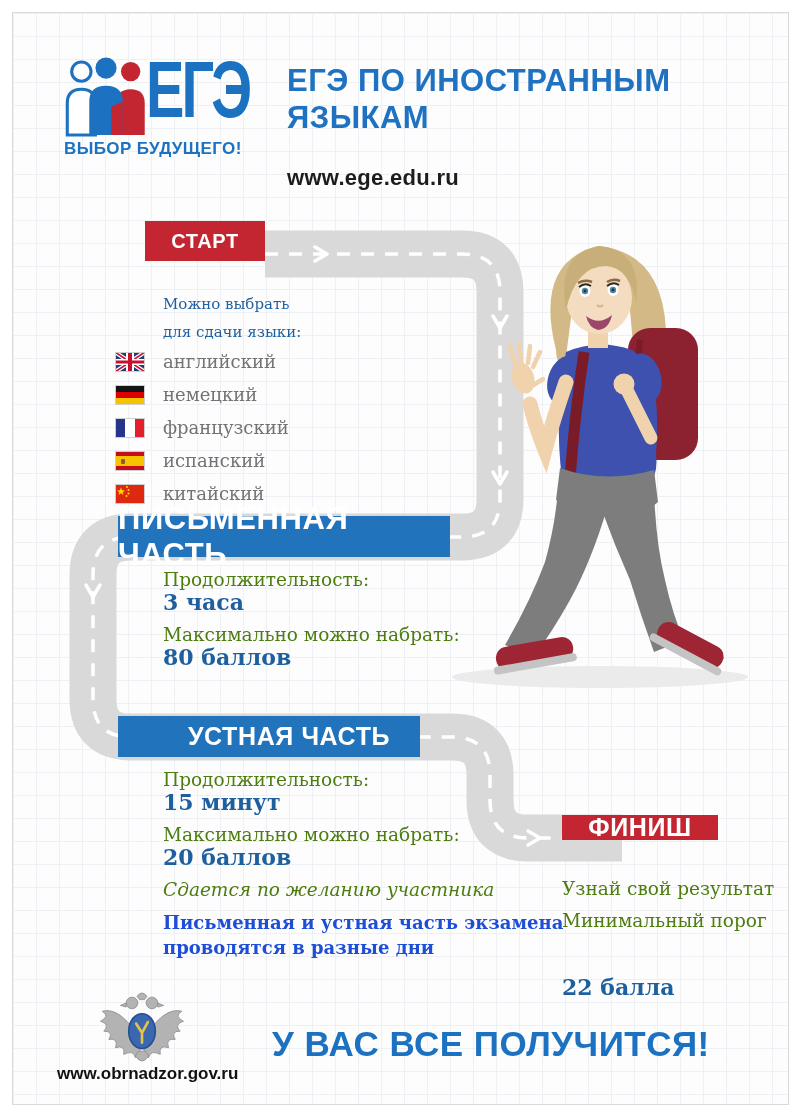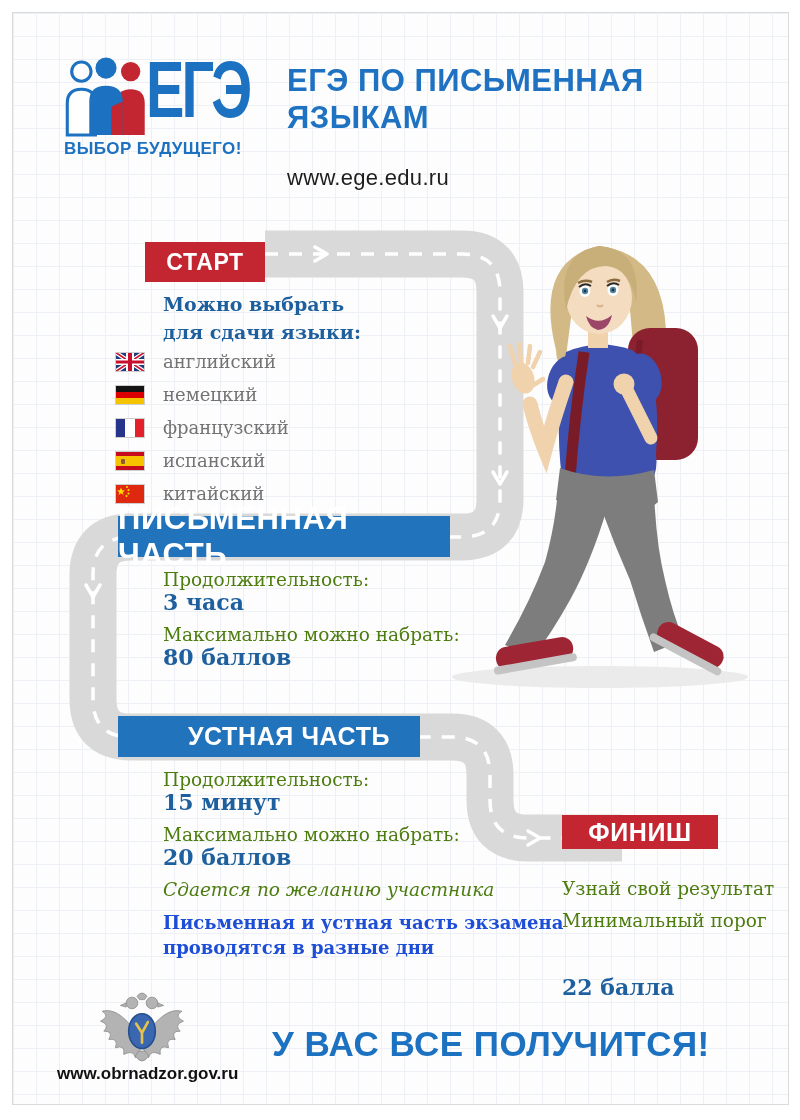--- a/index.html
+++ b/index.html
@@ -20,24 +20,24 @@
   .serif{font-family:"DejaVu Serif",serif;}
   .label-gray{color:#4d7c0f;font-size:18.5px;}
   .value-blue{color:#1e5f9e;font-size:22px;font-weight:bold;}
   .logo-text{position:absolute;left:146px;top:50px;font-size:80px;font-weight:bold;
              color:#1c72c0;letter-spacing:-4px;transform:scaleX(0.72);transform-origin:left top;
              line-height:1;z-index:3;}
   .tagline{position:absolute;left:64px;top:139px;font-size:17px;font-weight:bold;
            color:#1c72c0;letter-spacing:0.4px;z-index:3;}
   .title{position:absolute;left:287px;top:62px;font-size:31px;line-height:37px;
          font-weight:bold;color:#1f72c1;letter-spacing:0.5px;z-index:3;}
-  .url-main{position:absolute;left:287px;top:165px;font-size:22px;font-weight:normal;
+  .url-main{position:absolute;left:287px;top:165px;font-size:22px;font-weight:bold;
             color:#1d1d1d;letter-spacing:0.3px;z-index:3;}
-  .intro{position:absolute;left:163px;top:290px;font-size:19px;line-height:28px;
-         font-weight:bold;color:#1e5f9e;z-index:3;}
+  .intro{position:absolute;left:163px;top:290px;font-size:15px;line-height:28px;
+         font-weight:normal;color:#1e5f9e;z-index:3;}
   .langs{position:absolute;left:115px;top:345px;z-index:3;}
   .lang-row{display:flex;align-items:center;height:33px;}
   .lang-row svg{display:block;margin-right:18px;}
   .lang-label{font-size:18px;color:#737373;}
   .note-bold{color:#1d4ed8;font-size:18px;line-height:25px;font-weight:bold;}
   .slogan{position:absolute;left:272px;top:1024px;font-size:35px;font-weight:bold;
           color:#1c72c0;letter-spacing:0.5px;z-index:3;}
   .url-footer{position:absolute;left:57px;top:1064px;font-size:17px;font-weight:bold;
               color:#111;z-index:3;}
 </style>
@@ -137,26 +137,26 @@
     <circle cx="78" cy="20" r="11" fill="#c32531"></circle>
     <path d="M62 92 L62 56 Q62 40 78 40 Q94 40 94 56 L94 92 Z" fill="#c32531"></path>
     <circle cx="50" cy="16" r="12" fill="#1c72c0"></circle>
     <path d="M31 92 L31 54 Q31 36 50 36 Q69 36 69 54 L69 92 Z" fill="#1c72c0"></path>
     <path d="M69 54 L69 92 L56 92 L56 60 Z" fill="#c32531"></path>
   </svg>
   <div class="logo-text">ЕГЭ</div>
   <div class="tagline">ВЫБОР БУДУЩЕГО!</div>
 
   <div class="title">
-    <div>ЕГЭ ПО ПИСЬМЕННАЯ</div>
+    <div>ЕГЭ ПО ИНОСТРАННЫМ</div>
     <div>ЯЗЫКАМ</div>
   </div>
   <div class="url-main">www.ege.edu.ru</div>
 
-  <div class="badge red" style="left:145px;top:242px;width:120px;height:40px;font-size:23px;">СТАРТ</div>
+  <div class="badge red" style="left:145px;top:221px;width:120px;height:40px;font-size:20px;">СТАРТ</div>
   <div class="intro serif">
     <div>Можно выбрать</div>
     <div>для сдачи языки:</div>
   </div>
 
   <div class="langs">
     <div class="lang-row">
       <svg width="30" height="20" viewBox="0 0 30 20">
         <rect width="30" height="20" fill="#1f3b7a"></rect>
         <path d="M0 0 L30 20 M30 0 L0 20" stroke="#ffffff" stroke-width="4"></path>
@@ -221,21 +221,21 @@
   <div class="layer serif label-gray" style="left:163px;top:769px;">Продолжительность:</div>
   <div class="layer serif value-blue" style="left:163px;top:789px;">15 минут</div>
   <div class="layer serif label-gray" style="left:163px;top:824px;">Максимально можно набрать:</div>
   <div class="layer serif value-blue" style="left:163px;top:844px;">20 баллов</div>
   <div class="layer serif label-gray" style="left:163px;top:879px;font-style:italic;">Сдается по желанию участника</div>
   <div class="layer serif note-bold" style="left:163px;top:910px;">
     <div>Письменная и устная часть экзамена</div>
     <div>проводятся в разные дни</div>
   </div>
 
-  <div class="badge red" style="left:562px;top:815px;width:156px;height:34px;font-size:25px;">ФИНИШ</div>
+  <div class="badge red" style="left:562px;top:815px;width:156px;height:25px;font-size:25px;">ФИНИШ</div>
   <div class="layer serif label-gray" style="left:562px;top:878px;">Узнай свой результат</div>
   <div class="layer serif label-gray" style="left:562px;top:910px;">Минимальный порог</div>
   <div class="layer serif value-blue" style="left:562px;top:974px;">22 балла</div>
 
   <svg class="layer" style="left:92px;top:988px;" width="100" height="78" viewBox="0 0 120 94">
     <g fill="#b3b3b3" stroke="#8d8d8d" stroke-width="1">
       <path d="M58 62 Q34 22 12 28 Q22 34 10 40 Q22 44 14 52 Q26 52 20 62 Q32 60 28 72 Q40 68 38 80 Q50 74 52 84 L58 74 Z"></path>
       <path d="M62 62 Q86 22 108 28 Q98 34 110 40 Q98 44 106 52 Q94 52 100 62 Q88 60 92 72 Q80 68 82 80 Q70 74 68 84 L62 74 Z"></path>
       <circle cx="48" cy="18" r="7"></circle>
         <circle cx="72" cy="18" r="7"></circle>

